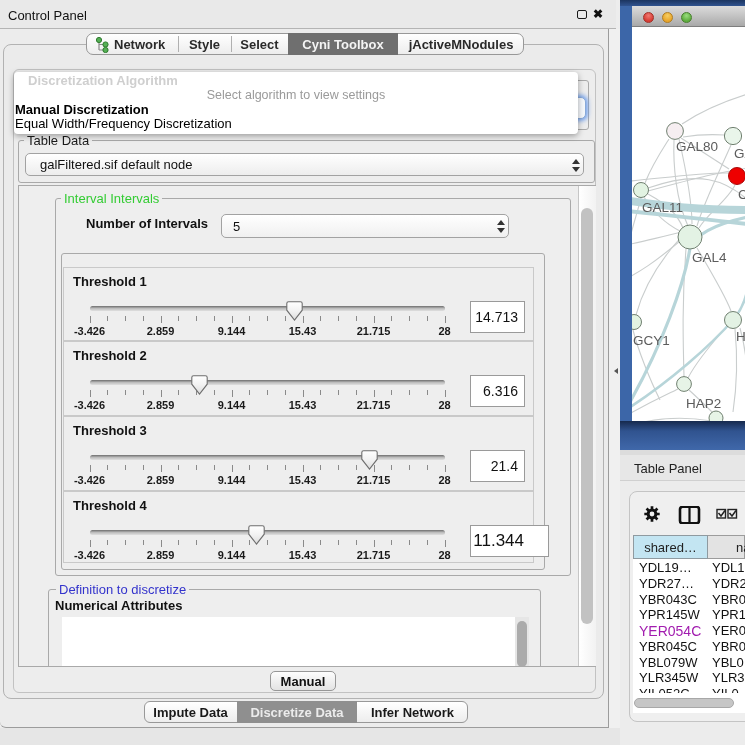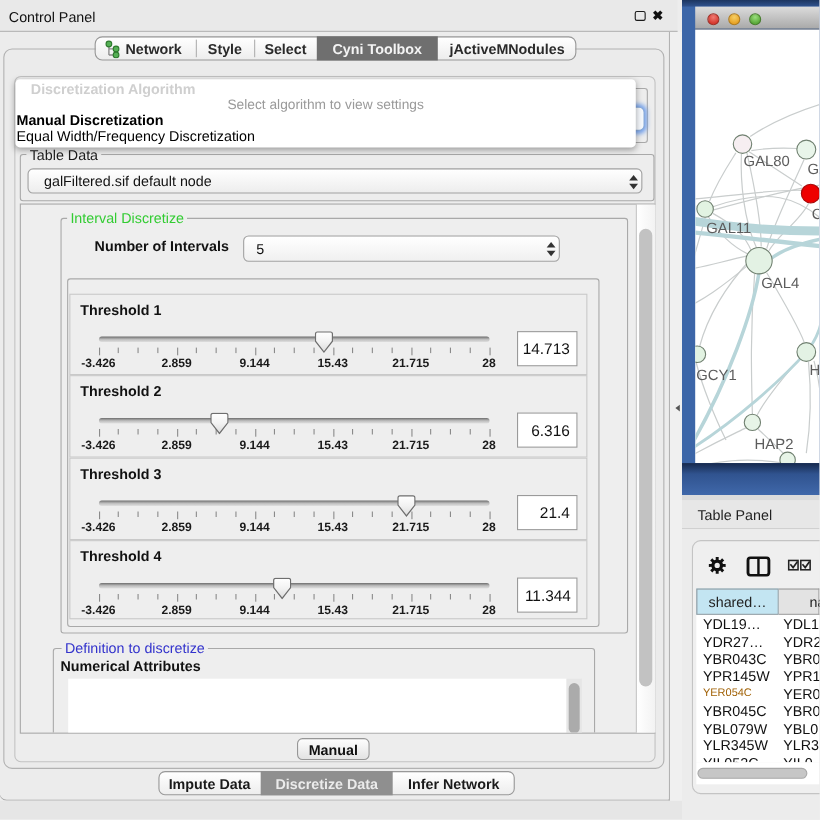--- a/index.html
+++ b/index.html
@@ -33,21 +33,21 @@
 <div class="abs" style="left:30px;top:80px;width:559px;height:50px;border:1px solid #a9a9a9;border-radius:3px;"></div>
 <div class="abs" style="left:560px;top:97px;width:26px;height:22px;border:1px solid #88a9d8;border-radius:5px;background:#f5f8fc;box-shadow:0 0 4px 2px rgba(90,145,235,0.8);"></div>
 <div class="abs" style="left:18px;top:140px;width:577px;height:43px;border:1px solid #a9a9a9;border-radius:3px;"></div>
 <div class="abs" style="left:24px;top:133px;font-size:13px;color:#1a1a1a;background:#ededed;padding:0 3px;">Table Data</div>
 <div class="abs" style="left:25px;top:153px;width:559px;height:23px;border:1px solid #a2a2a2;border-radius:5px;background:linear-gradient(#ffffff,#ededed);"></div>
 <div class="abs" style="left:40px;top:157px;font-size:13px;color:#111;">galFiltered.sif default node</div>
 <div class="abs" style="left:572px;top:159px;width:0;height:0;border-left:4px solid transparent;border-right:4px solid transparent;border-bottom:5px solid #333;"></div>
 <div class="abs" style="left:572px;top:167px;width:0;height:0;border-left:4px solid transparent;border-right:4px solid transparent;border-top:5px solid #333;"></div>
 <div id="sp" class="abs" style="left:18px;top:185px;width:578px;height:482px;border:1px solid #a9a9a9;background:#eeeeee;overflow:hidden;">
 <div class="abs" style="left:36px;top:12px;width:516px;height:378px;border:1px solid #a9a9a9;border-radius:3px;"></div>
-<div class="abs" style="left:42px;top:5px;font-size:13px;color:#33cc33;background:#eeeeee;padding:0 3px;">Interval Discretize</div>
+<div class="abs" style="left:42px;top:5px;font-size:13px;color:#33cc33;background:#eeeeee;padding:0 3px;">Interval Intervals</div>
 <div class="abs" style="left:67px;top:30px;font-size:13px;font-weight:bold;color:#111;">Number of Intervals</div>
 <div class="abs" style="left:202px;top:28px;width:288px;height:24px;border:1px solid #a2a2a2;border-radius:5px;background:linear-gradient(#ffffff,#f0f0f0);"></div>
 <div class="abs" style="left:214px;top:33px;font-size:13px;color:#111;">5</div>
 <div class="abs" style="left:478px;top:34px;width:0;height:0;border-left:4px solid transparent;border-right:4px solid transparent;border-bottom:5px solid #333;"></div>
 <div class="abs" style="left:478px;top:42px;width:0;height:0;border-left:4px solid transparent;border-right:4px solid transparent;border-top:5px solid #333;"></div>
 <div class="abs" style="left:42px;top:67px;width:484px;height:317px;border:1px solid #a9a9a9;border-radius:3px;"></div>
 <div class="abs" style="left:44px;top:81px;width:471px;height:74px;border:1px solid #c9c9c9;background:#eeeeee;"></div>
 <div class="abs" style="left:54px;top:88px;font-size:13px;font-weight:bold;color:#111;">Threshold 1</div>
 <div class="abs" style="left:70.5px;top:120px;width:355px;height:5px;border-radius:2.5px;background:linear-gradient(#6d6d6d,#bdbdbd 50%,#e0e0e0);"></div>
 <div class="abs" style="left:70.5px;top:130px;width:1px;height:7px;background:#8a8a8a;"></div>
@@ -203,21 +203,21 @@
 <svg class="abs" style="left:228.8px;top:339px;" width="17" height="20" viewBox="0 0 17 20">
 <defs>
         <linearGradient id="g491" x1="0" y1="0" x2="0" y2="1">
           <stop offset="0" stop-color="#ffffff"></stop>
           <stop offset="0.5" stop-color="#f2f2f2"></stop>
           <stop offset="1" stop-color="#dcdcdc"></stop>
         </linearGradient>
       </defs>
 <path d="M2.6,0.8 L14.4,0.8 Q16.2,0.8 16.2,2.6 L16.2,9.2 L8.5,19 L0.8,9.2 L0.8,2.6 Q0.8,0.8 2.6,0.8 Z" fill="url(#g491)" stroke="#6e6e6e" stroke-width="1.1"></path>
 </svg>
-<div class="abs" style="left:451px;top:339px;width:55px;height:32px;background:#fff;border:1px solid #9a9a9a;font-size:14px;color:#111;text-align:right;line-height:30px;padding-right:5px;">11.344</div>
+<div class="abs" style="left:451px;top:339px;width:79px;height:32px;background:#fff;border:1px solid #9a9a9a;font-size:17px;color:#111;text-align:right;line-height:30px;padding-right:24px;">11.344</div>
 <div class="abs" style="left:29px;top:403px;width:493px;height:91px;border:1px solid #a9a9a9;border-radius:3px;"></div>
 <div class="abs" style="left:37px;top:395.5px;font-size:13px;color:#3333cc;background:#eeeeee;padding:0 3px;">Definition to discretize</div>
 <div class="abs" style="left:36px;top:412px;font-size:13px;font-weight:bold;color:#111;">Numerical Attributes</div>
 <div class="abs" style="left:43px;top:431px;width:453px;height:50px;background:#ffffff;"></div>
 <div class="abs" style="left:496px;top:431px;width:14px;height:50px;background:#e6e6e6;"></div>
 <div class="abs" style="left:498px;top:435px;width:10px;height:46px;border-radius:5px;background:#ababab;"></div>
 </div>
 <div class="abs" style="left:578px;top:186px;width:18px;height:480px;background:linear-gradient(90deg,#ffffff,#f2f2f2);border-left:1px solid #c6c6c6;"></div>
 <div class="abs" style="left:581px;top:208px;width:12px;height:416px;border-radius:6px;background:#c2c2c2;"></div>
 <div class="abs" style="left:270px;top:671px;width:66px;height:20px;border:1px solid #979797;border-radius:5px;background:linear-gradient(#fdfdfd,#e3e3e3);font-size:13px;font-weight:600;color:#111;display:flex;align-items:center;justify-content:center;">Manual</div>
@@ -318,21 +318,21 @@
   </div>
 <div class="abs" style="left:633px;top:559px;width:112px;height:134px;background:#ffffff;overflow:hidden;">
 <div class="abs" style="left:6px;top:2.0px;font-size:13px;color:#111;height:15.8px;line-height:14px;">YDL19…</div>
 <div class="abs" style="left:79px;top:2.0px;font-size:13px;color:#111;height:15.8px;line-height:14px;">YDL1</div>
 <div class="abs" style="left:6px;top:17.8px;font-size:13px;color:#111;height:15.8px;line-height:14px;">YDR27…</div>
 <div class="abs" style="left:79px;top:17.8px;font-size:13px;color:#111;height:15.8px;line-height:14px;">YDR2</div>
 <div class="abs" style="left:6px;top:33.5px;font-size:13px;color:#111;height:15.8px;line-height:14px;">YBR043C</div>
 <div class="abs" style="left:79px;top:33.5px;font-size:13px;color:#111;height:15.8px;line-height:14px;">YBR0</div>
 <div class="abs" style="left:6px;top:49.3px;font-size:13px;color:#111;height:15.8px;line-height:14px;">YPR145W</div>
 <div class="abs" style="left:79px;top:49.3px;font-size:13px;color:#111;height:15.8px;line-height:14px;">YPR1</div>
-<div class="abs" style="left:6px;top:65.0px;font-size:10px;color:#a16207;height:15.8px;line-height:14px;">YER054C</div>
+<div class="abs" style="left:6px;top:65.0px;font-size:14px;color:#a21caf;height:15.8px;line-height:14px;">YER054C</div>
 <div class="abs" style="left:79px;top:65.0px;font-size:13px;color:#111;height:15.8px;line-height:14px;">YER0</div>
 <div class="abs" style="left:6px;top:80.8px;font-size:13px;color:#111;height:15.8px;line-height:14px;">YBR045C</div>
 <div class="abs" style="left:79px;top:80.8px;font-size:13px;color:#111;height:15.8px;line-height:14px;">YBR0</div>
 <div class="abs" style="left:6px;top:96.6px;font-size:13px;color:#111;height:15.8px;line-height:14px;">YBL079W</div>
 <div class="abs" style="left:79px;top:96.6px;font-size:13px;color:#111;height:15.8px;line-height:14px;">YBL0</div>
 <div class="abs" style="left:6px;top:112.3px;font-size:13px;color:#111;height:15.8px;line-height:14px;">YLR345W</div>
 <div class="abs" style="left:79px;top:112.3px;font-size:13px;color:#111;height:15.8px;line-height:14px;">YLR3</div>
 <div class="abs" style="left:6px;top:128.1px;font-size:13px;color:#111;height:15.8px;line-height:14px;">YIL052C</div>
 <div class="abs" style="left:79px;top:128.1px;font-size:13px;color:#111;height:15.8px;line-height:14px;">YIL0</div>
 </div>

